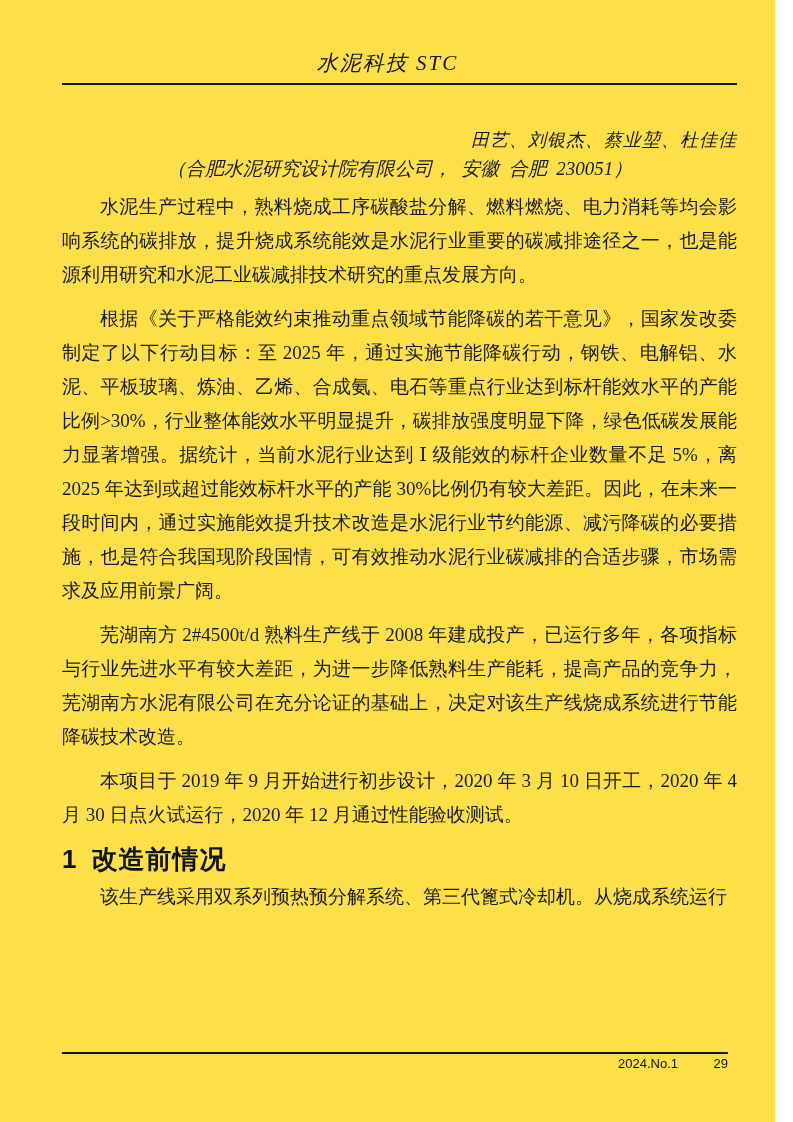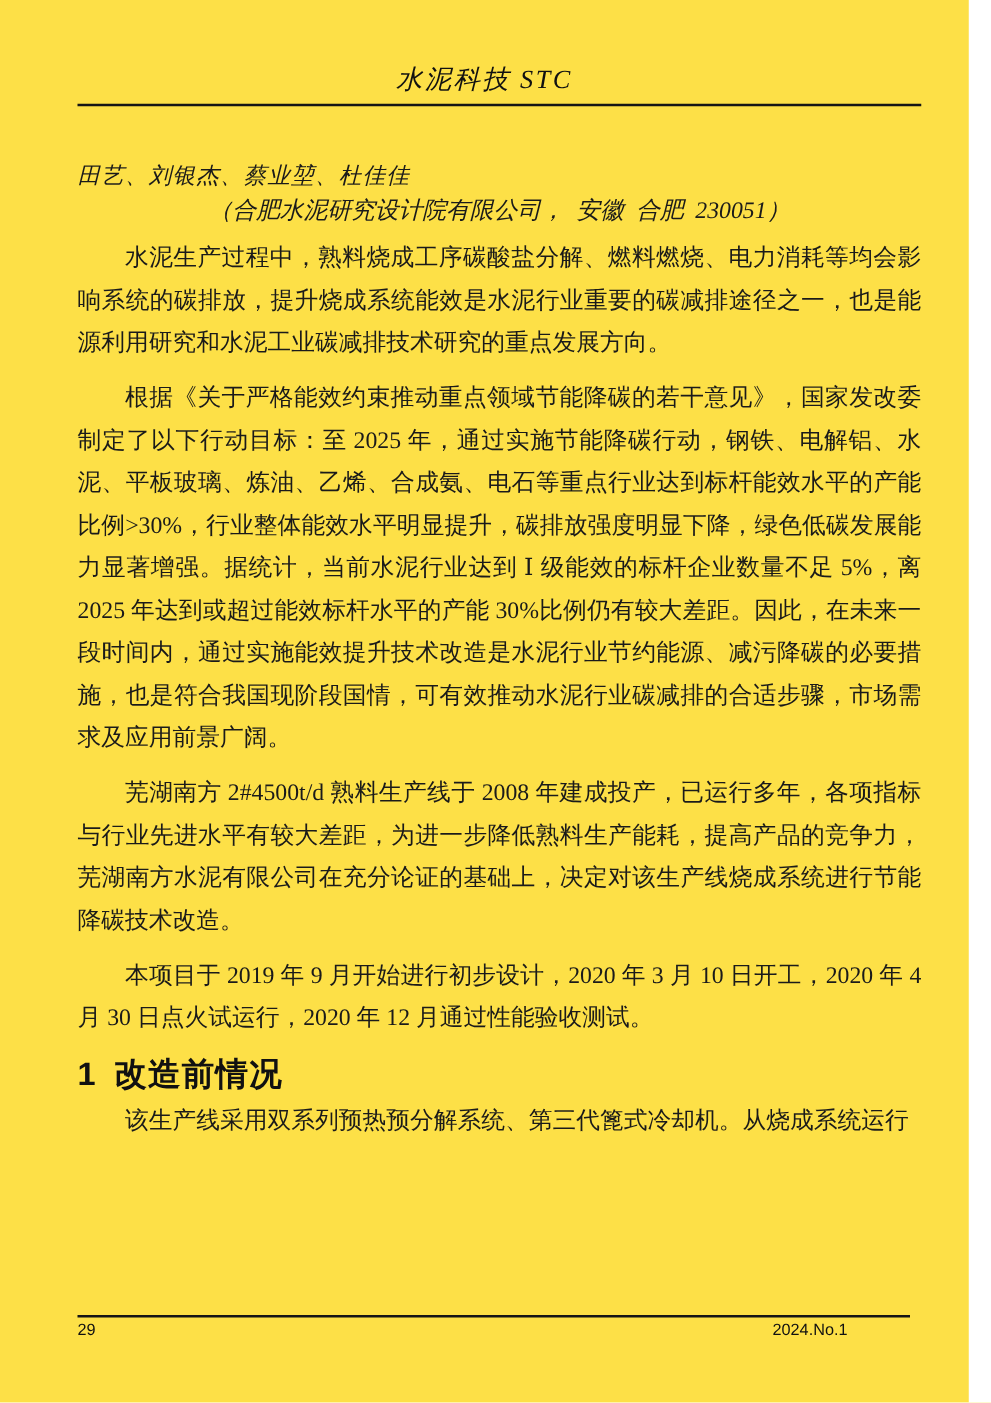--- a/index.html
+++ b/index.html
@@ -43,21 +43,21 @@
     font-family: "Liberation Sans", "DejaVu Sans", sans-serif;
     font-weight: bold;
     font-size: 32px;
     line-height: 47px;
     color: #111111;
   }
   .title-line { display: block; }
 
   .authors {
     margin: 0;
-    text-align: left;
+    text-align: right;
     font-size: 18px;
     line-height: 24px;
     font-style: italic;
     letter-spacing: 1px;
   }
   .affiliation {
     margin: 4px 0 8px 0;
     text-align: center;
     font-size: 19px;
     line-height: 26px;
@@ -85,21 +85,21 @@
     position: absolute;
     left: 62px; top: 1056px;
     width: 666px; height: 20px;
     font-family: "Liberation Sans", "DejaVu Sans", sans-serif;
     font-size: 13px;
     color: #111111;
   }
   .page-number {
     position: absolute;
     left: 0; right: 0; top: 0;
-    text-align: left;
+    text-align: right;
   }
   .issue {
     position: absolute;
     right: 50px; top: 0;
   }
 </style>
 </head>
 <body>
 
 <div class="page">

